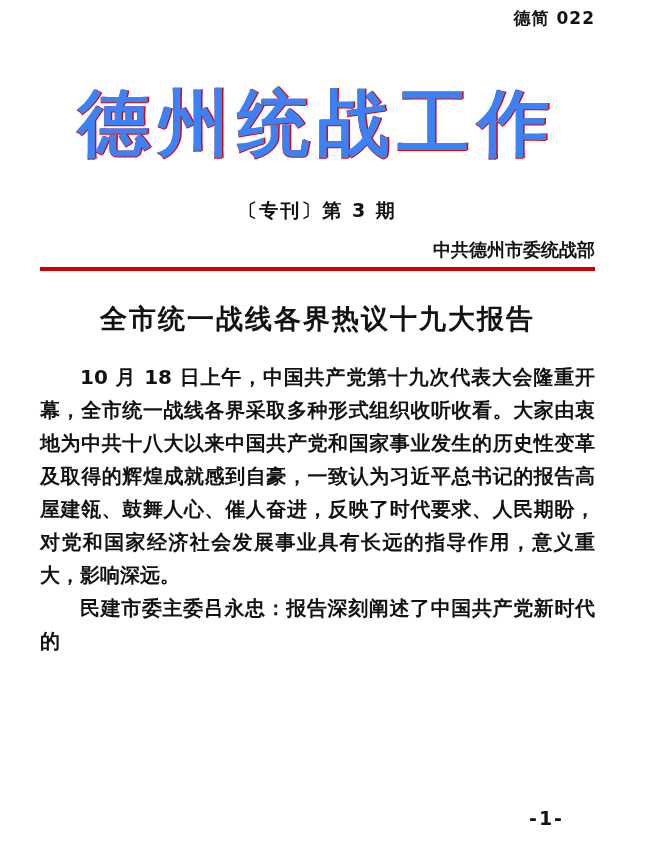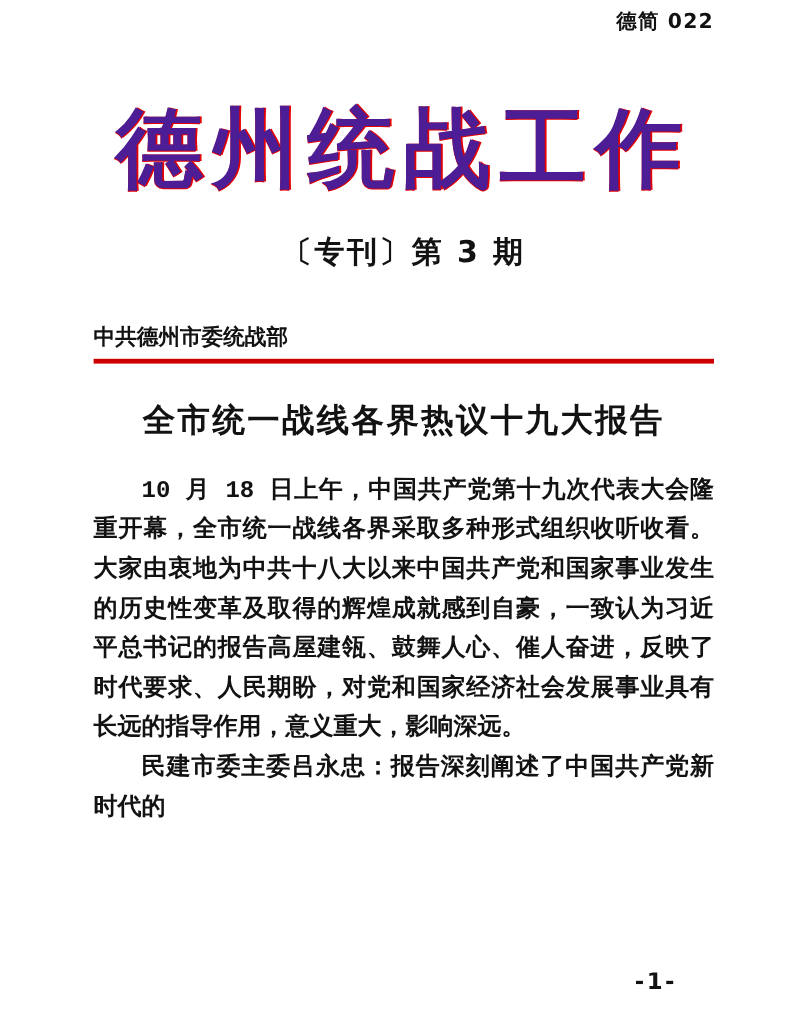--- a/index.html
+++ b/index.html
@@ -10,53 +10,53 @@
     height: 851px;
     overflow: hidden;
     font-family: "DejaVu Sans", sans-serif;
     color: #121212;
   }
   .page {
     position: relative;
     width: 670px;
     height: 851px;
     box-sizing: border-box;
-    padding: 8px 75px 0 78px;
+    padding: 8px 75px 0 40px;
     background: #ffffff;
   }
   .doc-number {
     text-align: right;
     font-size: 17px;
     font-weight: bold;
     line-height: 20px;
     letter-spacing: 1px;
   }
   .masthead {
     margin-top: 50px;
     text-align: center;
-    color: #4c1d95;
+    color: #3b82f6;
     font-size: 72px;
     font-weight: 900;
     line-height: 90px;
     letter-spacing: 8px;
     white-space: nowrap;
     text-shadow: 1.5px 0 0 #e60000, 0 1px 0 #e60000;
   }
   .issue-line {
     margin-top: 30px;
     text-align: center;
-    font-size: 25px;
+    font-size: 19px;
     font-weight: bold;
     line-height: 24px;
     letter-spacing: 2px;
   }
   .meta-row {
-    margin-top: 48px;
+    margin-top: 16px;
     display: flex;
-    justify-content: flex-start;
+    justify-content: flex-end;
     align-items: flex-end;
     font-size: 18px;
     font-weight: bold;
     line-height: 24px;
     padding-bottom: 5px;
     border-bottom: 4px solid #cc0000;
   }
   .article-title {
     margin-top: 30px;
     text-align: center;
@@ -69,21 +69,20 @@
     margin-top: 24px;
     font-size: 20px;
     font-weight: bold;
     line-height: 33px;
     text-align: justify;
     text-justify: inter-ideograph;
   }
   .body-text p {
     margin: 0;
     text-indent: 2em;
-    font-family: Liberation Mono, monospace;
   }
   .page-number {
     position: absolute;
     right: 106px;
     bottom: 22px;
     font-size: 19px;
     font-weight: bold;
     letter-spacing: 2px;
   }
 </style>

